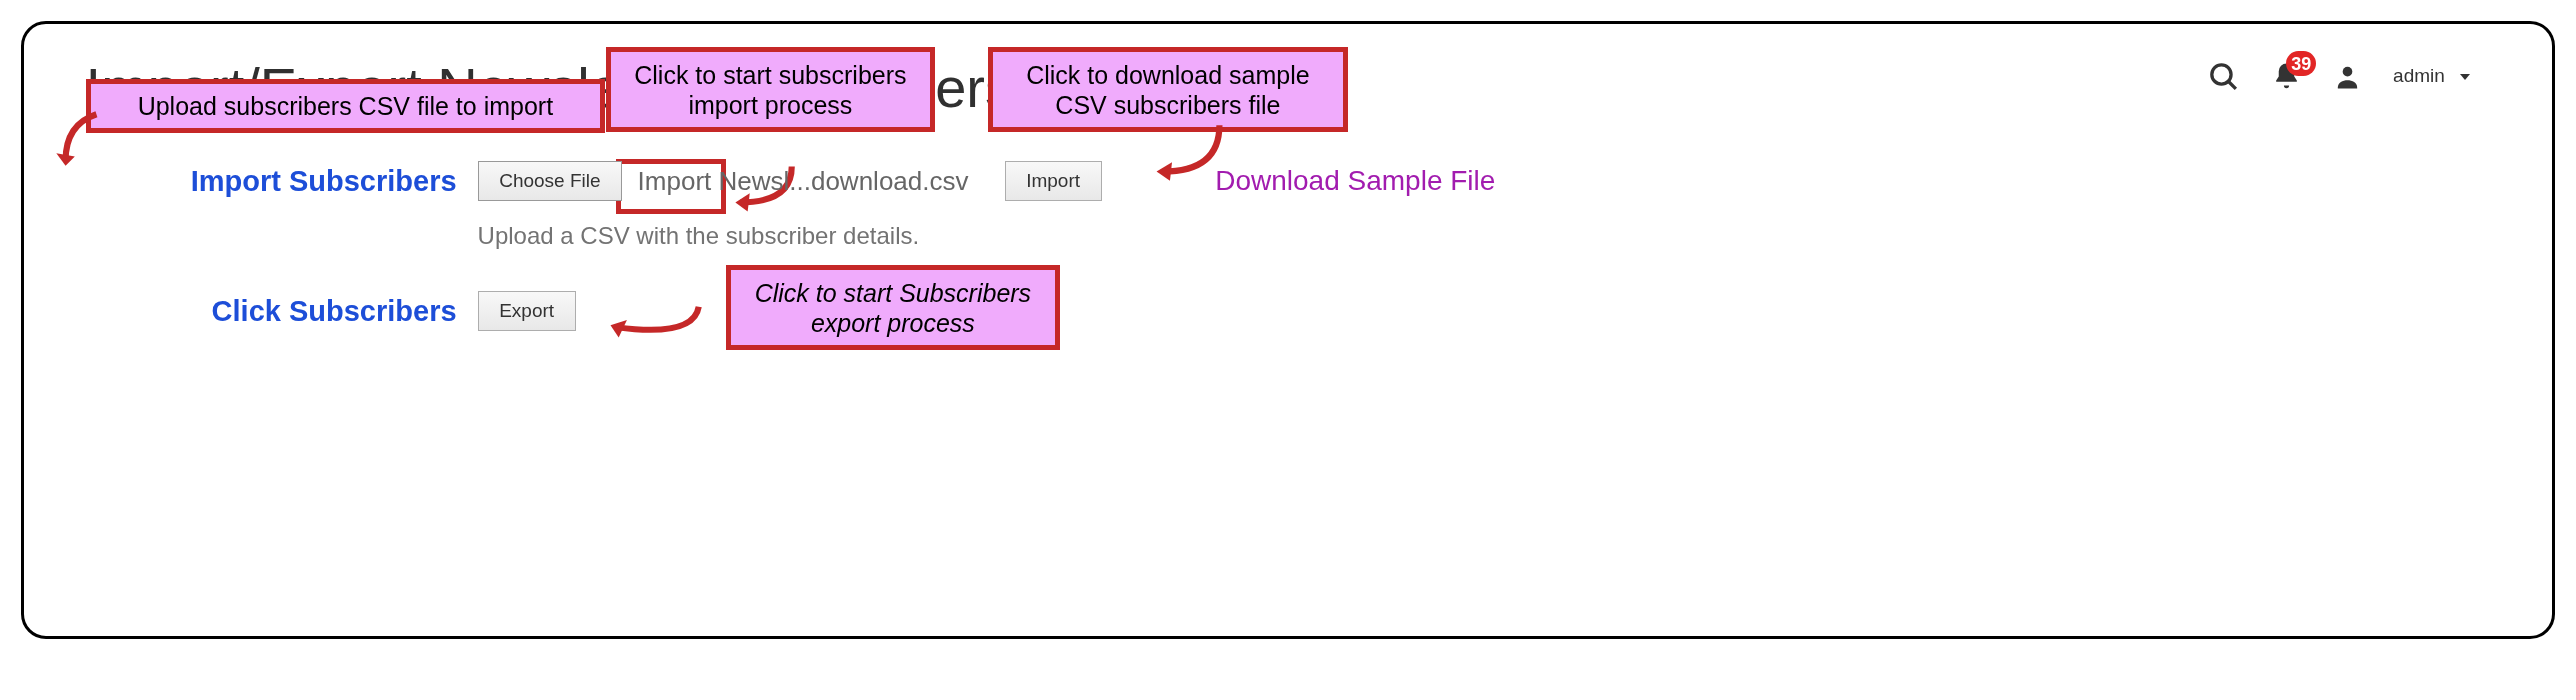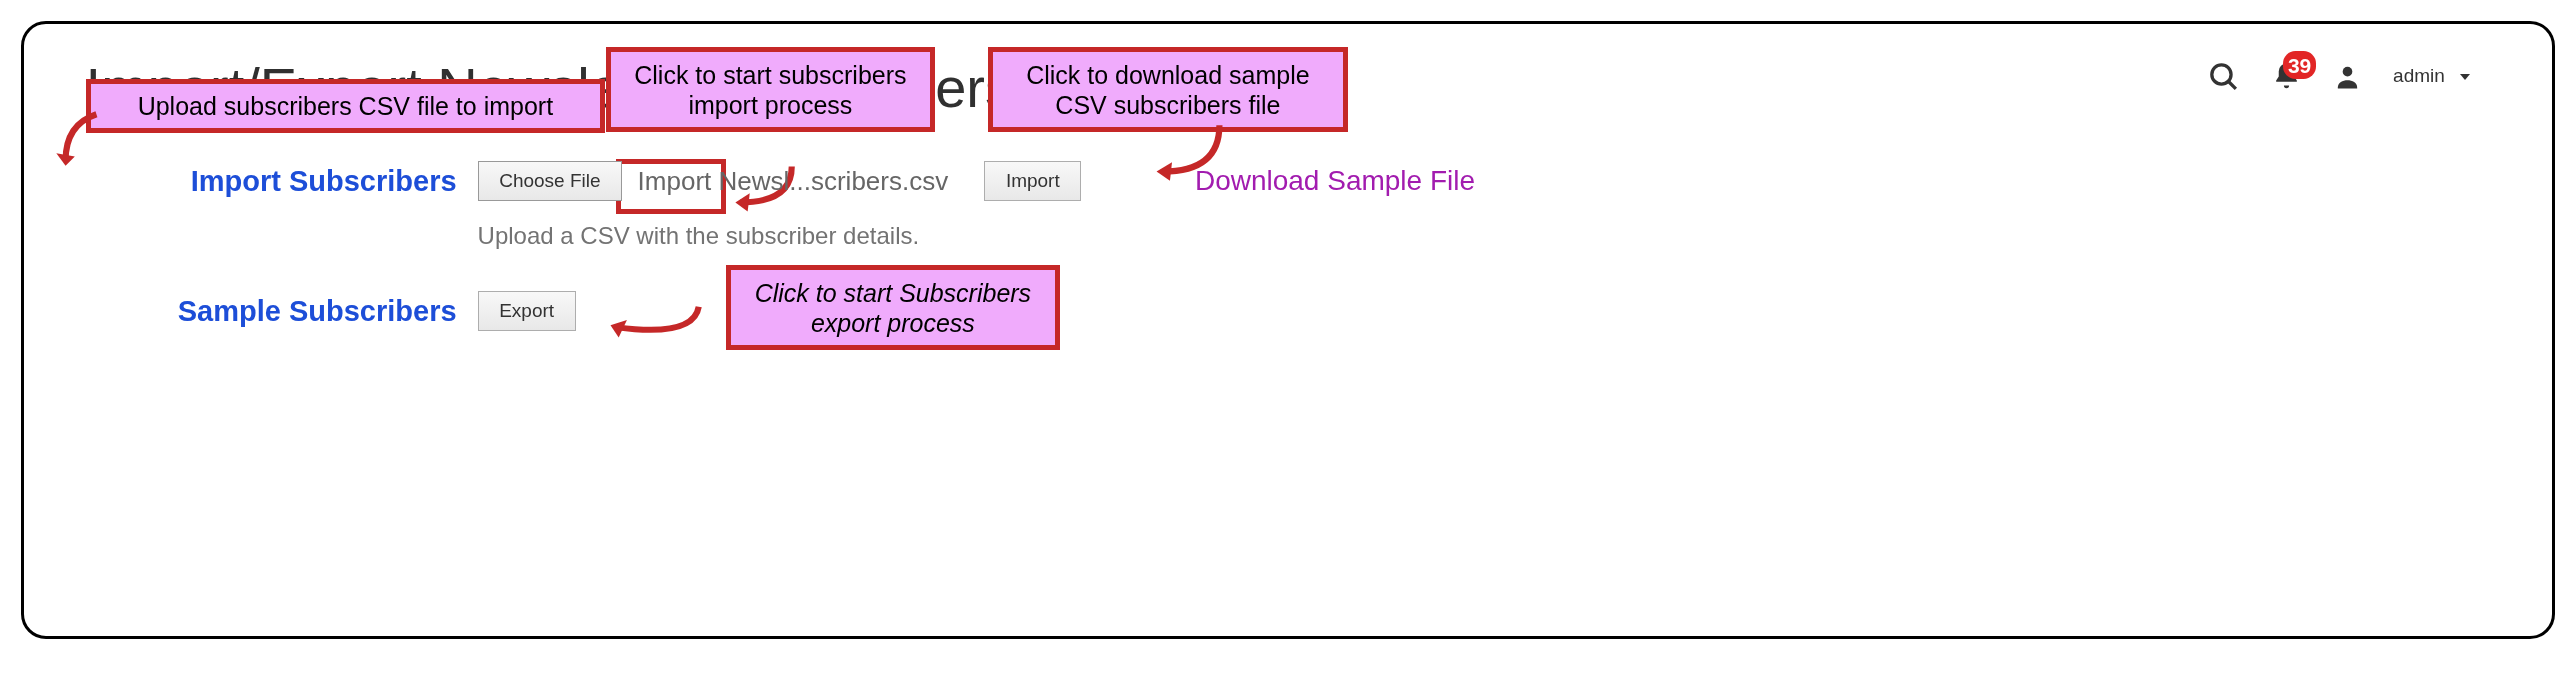--- a/index.html
+++ b/index.html
@@ -43,21 +43,21 @@
     display: inline-flex;
     align-items: center;
   }
   .icon-btn svg { display: block; }
   .badge {
     position: absolute;
     top: -9.3px;
     right: -14.4px;
     background: #e22626;
     color: #fff;
-    font-size: 21px;
+    font-size: 18px;
     font-weight: 700;
     line-height: 1;
     padding: 3.1px 5.2px;
     border-radius: 12.4px;
     min-width: 12.4px;
     text-align: center;
   }
   .account-link {
     color: #333;
     font-size: 19px;
@@ -202,29 +202,29 @@
     <div class="callout" style="top:-88px; left:902px; width:330px; height:67px;">Click to download sample CSV subscribers file</div>
     <svg class="arrow" style="top:-15.5px; left:1056px;" width="93" height="67" viewBox="0 0 180 130">
       <path d="M150 10 Q 150 100 40 100" stroke="#c52828" stroke-width="12" fill="none"></path>
       <path d="M28 100 l 30 -18 l -4 36 z" fill="#c52828"></path>
     </svg>
 
     <div class="form-row">
       <div class="form-label">Import Subscribers</div>
       <div class="controls">
         <button class="btn" style="border-color:#999;">Choose File</button>
-        <span class="filename">Import Newsl...scribers.csv</span>
+        <span class="filename">Import Newsl...download.csv</span>
         <button class="btn" style="margin-left:15.5px;">Import</button>
         <a class="link-primary" style="margin-left:93px;" href="#">Download Sample File</a>
       </div>
     </div>
     <div class="hint">Upload a CSV with the subscriber details.</div>
 
     <div class="form-row" style="margin-top:31px;">
-      <div class="form-label">Sample Subscribers</div>
+      <div class="form-label">Click Subscribers</div>
       <div class="controls">
         <button class="btn">Export</button>
 
         <div class="callout" style="top:-26px; left:248px; width:304px; height:67px;font-style:italic;">Click to start Subscribers export process</div>
         <svg class="arrow" style="top:0px; left:113px;" width="118" height="57" viewBox="0 0 230 110">
           <path d="M210 30 Q 200 90 50 70" stroke="#c52828" stroke-width="12" fill="none"></path>
           <path d="M38 66 l 32 -10 l -16 34 z" fill="#c52828"></path>
         </svg>
       </div>
     </div>

